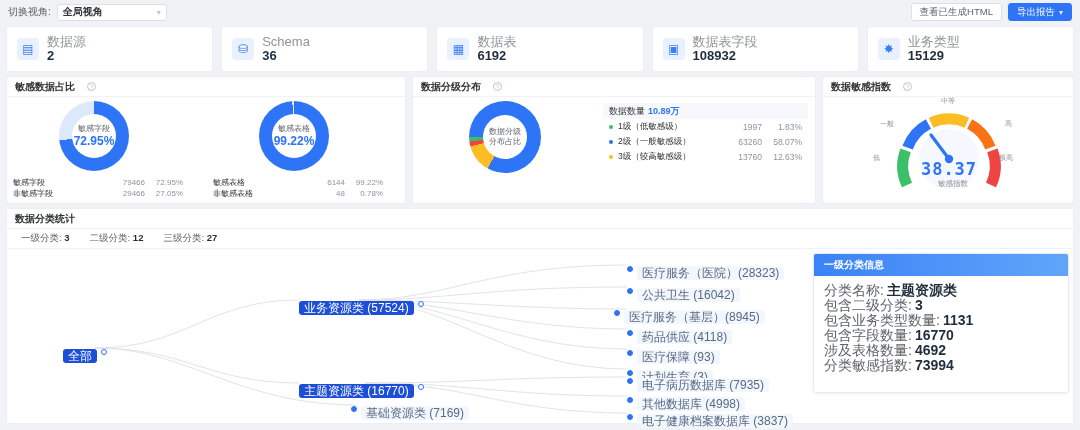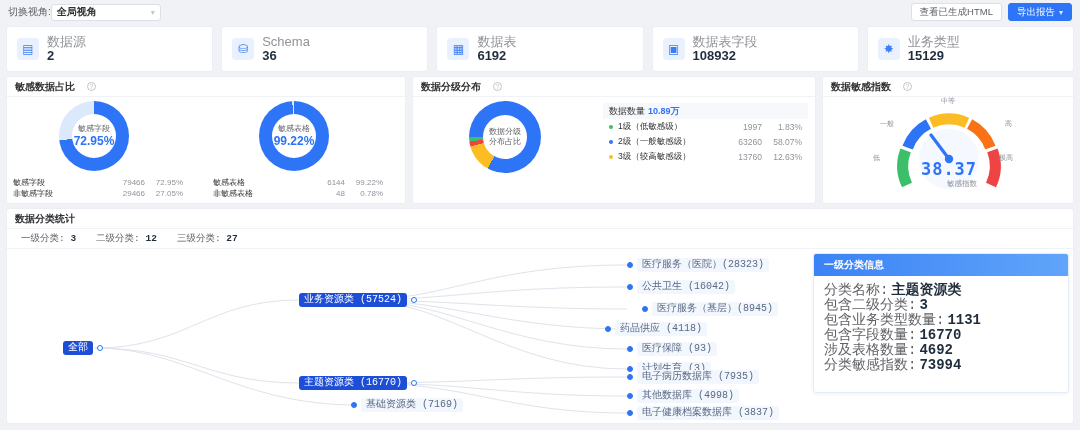--- a/index.html
+++ b/index.html
@@ -10,21 +10,21 @@
     font-size: 12px; color: #303133;
     overflow: hidden;
   }
   .page { position: relative; width: 1080px; height: 430px; }
 
   
   .topbar {
     position: absolute; left: 0; top: 0; width: 1080px; height: 24px;
     display: flex; align-items: center; padding: 0 8px;
   }
-  .view-label { font-size: 10px; color: #606266; }
+  .view-label { font-size: 10px; color: #606266; margin-right: 6px; }
   .view-select {
     width: 110px; height: 17px; border: 1px solid #dcdfe6; border-radius: 3px;
     background: #fff; display: flex; align-items: center;
     padding: 0 5px; font-size: 10px; color: #303133; font-weight: bold;
     position: relative;
   }
   .view-select .chev {
     position: absolute; right: 5px; color: #c0c4cc; font-size: 8px;
   }
   .topbar-right { margin-left: auto; display: flex; align-items: center; gap: 6px; }
@@ -108,48 +108,48 @@
 
   
   .gauge { position: absolute; left: 56px; top: 20px; width: 140px; height: 105px; }
   .gauge svg { display: block; }
   .gauge-val {
     position: absolute; left: 0; top: 62px; width: 140px; text-align: center;
     font-size: 17px; font-weight: bold; color: #2d74f6;
     font-family: "DejaVu Sans Mono", monospace; letter-spacing: 1px;
   }
   .gauge-sub {
-    position: absolute; left: 13px; top: 82px; width: 140px; text-align: center;
+    position: absolute; left: 4px; top: 82px; width: 140px; text-align: center;
     font-size: 7.5px; color: #909399;
   }
   .gtick { position: absolute; font-size: 7px; color: #909399; }
 
   
   .clsbox {
     position: absolute; left: 6px; top: 208px; width: 1068px; height: 216px;
-    background: #fff; border-radius: 3px; border: 1px solid #ebeef5; font-family: Liberation Mono, monospace;
+    background: #fff; border-radius: 3px; border: 1px solid #ebeef5;
   }
   .cls-hd {
     height: 20px; display: flex; align-items: center; padding: 0 8px;
     font-size: 10px; font-weight: bold; color: #303133; border-bottom: 1px solid #f0f2f5;
   }
   .cls-sum {
     height: 20px; display: flex; align-items: center; gap: 20px; padding: 0 14px;
     font-size: 9.5px; color: #606266; border-bottom: 1px solid #f0f2f5;
   }
   .cls-sum b { color: #1f2d3d; }
   .tree-area { position: relative; width: 1068px; height: 172px; }
   .tree-svg { position: absolute; left: 0; top: 0; }
 
   .node {
     position: absolute; display: flex; align-items: center; gap: 4px;
     white-space: nowrap;
   }
   .chip {
-    border-radius: 3px; padding: 2px 5px; font-size: 10px; line-height: 10px;
+    border-radius: 3px; padding: 2px 5px; font-size: 12px; line-height: 10px; margin-top: 8px;
   }
   .chip-blue { background: #1d4ed8; color: #fff; }
   .chip-light { background: #f2f6fd; color: #5a6a85; }
   .knob {
     width: 6px; height: 6px; border-radius: 50%; border: 1.3px solid #2d74f6;
     background: #fff; flex: none;
   }
   .knob-fill { background: #2d74f6; }
 
   
@@ -404,25 +404,25 @@
       </div>
 
       <div class="node" style="left:620px;top:9px;">
         <span class="knob knob-fill"></span>
         <span class="chip chip-light">医疗服务（医院）(28323)</span>
       </div>
       <div class="node" style="left:620px;top:31px;">
         <span class="knob knob-fill"></span>
         <span class="chip chip-light">公共卫生 (16042)</span>
       </div>
-      <div class="node" style="left:635px;top:53px;">
+      <div class="node" style="left:607px;top:53px;">
         <span class="knob knob-fill"></span>
         <span class="chip chip-light">医疗服务（基层）(8945)</span>
       </div>
-      <div class="node" style="left:598px;top:73px;">
+      <div class="node" style="left:620px;top:73px;">
         <span class="knob knob-fill"></span>
         <span class="chip chip-light">药品供应 (4118)</span>
       </div>
       <div class="node" style="left:620px;top:93px;">
         <span class="knob knob-fill"></span>
         <span class="chip chip-light">医疗保障 (93)</span>
       </div>
       <div class="node" style="left:620px;top:113px;">
         <span class="knob knob-fill"></span>
         <span class="chip chip-light">计划生育 (3)</span>

